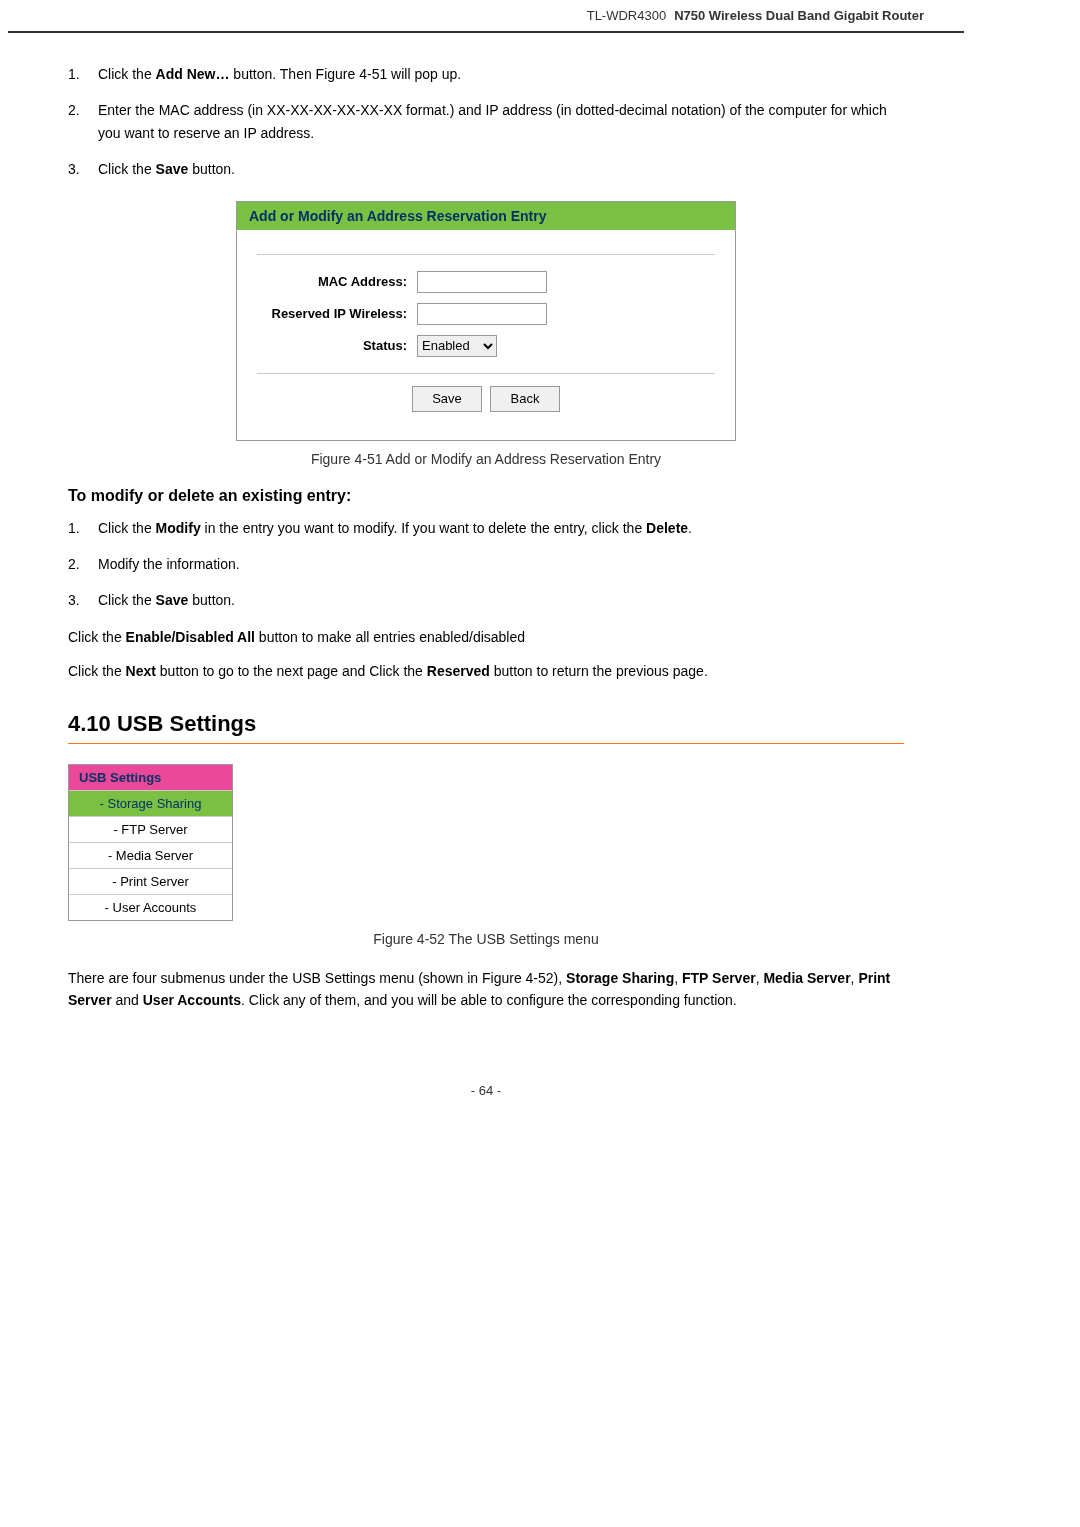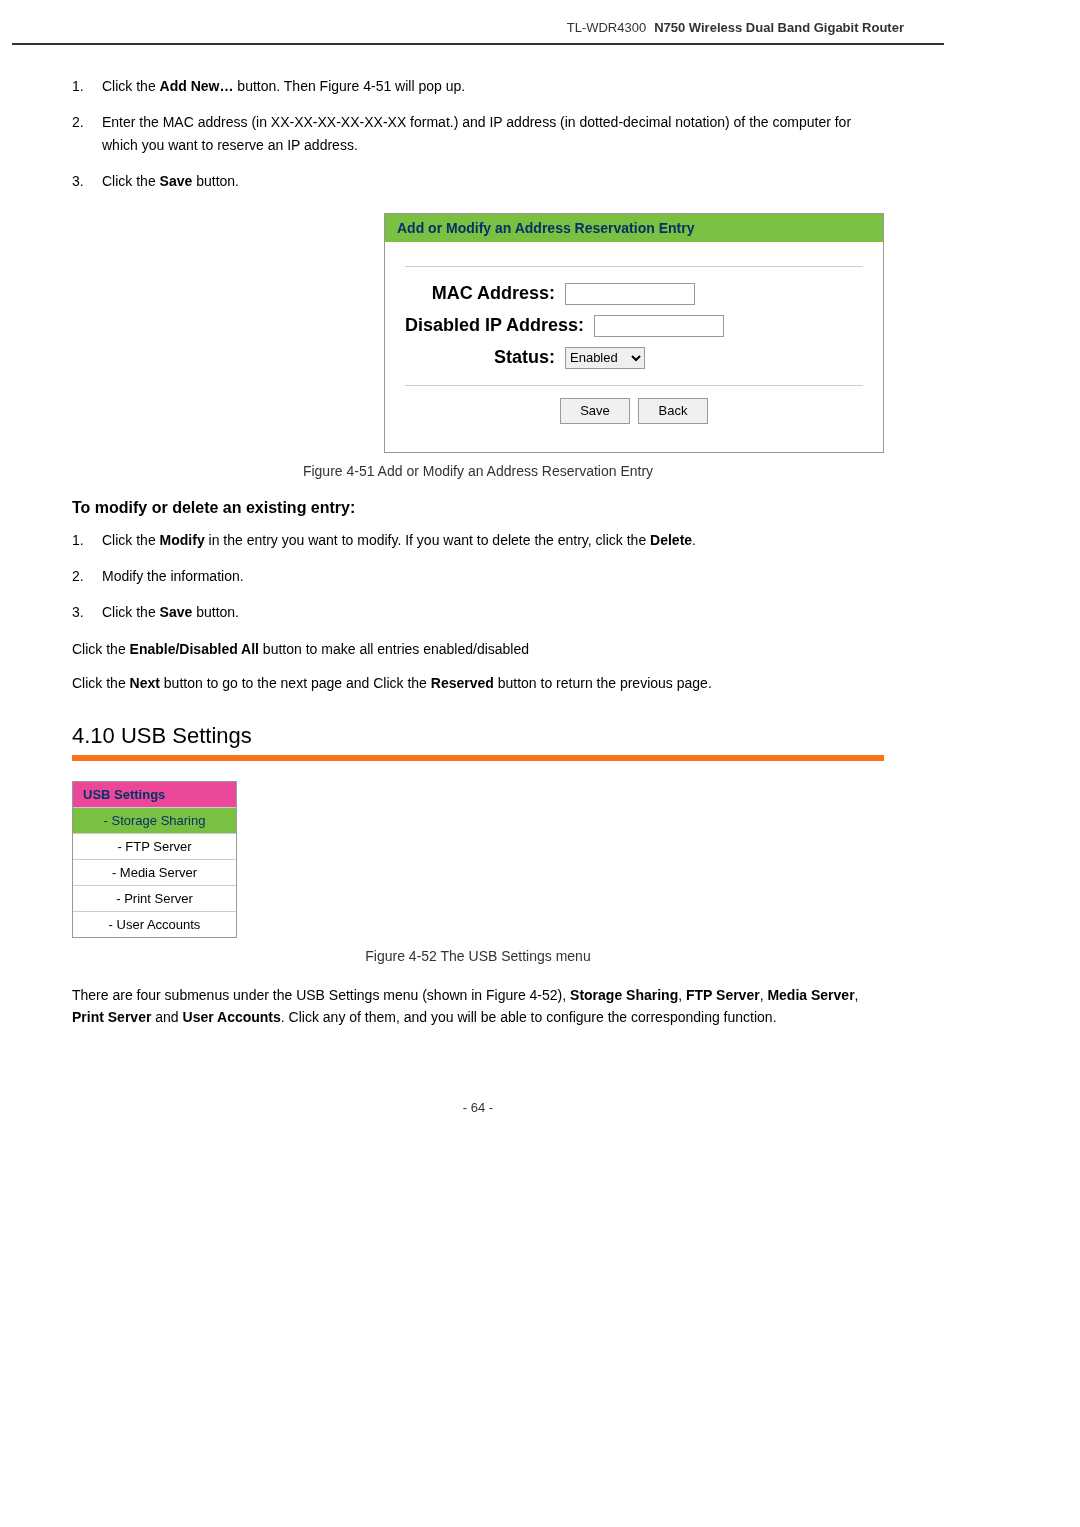--- a/index.html
+++ b/index.html
@@ -10,21 +10,22 @@
       background: #fff;
       width: 1080px;
       min-height: 1527px;
       padding: 0;
     }
 
     .page-container {
       width: 956px;
       min-height: 1527px;
       background: #fff;
-      padding: 12px;
+      padding: 0;
+      margin-left: 8px;
     }
 
     
     .header-bar {
       display: flex;
       justify-content: flex-end;
       align-items: center;
       border-bottom: 2px solid #333;
       padding: 8px 40px 8px 40px;
       margin-bottom: 20px;
@@ -58,21 +59,21 @@
     }
     .numbered-item .text {
       flex: 1;
       font-size: 14px;
       line-height: 1.6;
     }
 
     
     .dialog-wrapper {
       display: flex;
-      justify-content: flex-end;
+      justify-content: center;
       margin: 20px 0 10px 0;
     }
     .dialog-box {
       width: 500px;
       border: 1px solid #999;
       background: #fff;
     }
     .dialog-title-bar {
       background: #7ac143;
       padding: 6px 12px;
@@ -89,21 +90,21 @@
       margin: 8px 0 16px 0;
     }
     .form-row {
       display: flex;
       align-items: center;
       margin-bottom: 10px;
     }
     .form-label {
       text-align: right;
       min-width: 160px;
-      font-size: 18px;
+      font-size: 13px;
       font-weight: bold;
       padding-right: 10px;
     }
     .form-input {
       width: 130px;
       height: 22px;
       border: 1px solid #999;
       font-size: 13px;
       padding: 2px 4px;
     }
@@ -137,23 +138,23 @@
     .figure-caption {
       text-align: center;
       font-size: 14px;
       color: #333;
       margin: 8px 0 20px 0;
     }
 
     
     .section-heading {
       font-size: 22px;
-      font-weight: normal;
+      font-weight: bold;
       margin: 28px 0 20px 0;
-      border-bottom: 6px solid #f97316;
+      border-bottom: 1px solid #f97316;
       padding-bottom: 6px;
     }
 
     
     .bold-para {
       font-weight: bold;
       margin-bottom: 12px;
       font-size: 16px;
     }
 
@@ -225,21 +226,21 @@
     <div class="dialog-wrapper">
       <div class="dialog-box">
         <div class="dialog-title-bar">Add or Modify an Address Reservation Entry</div>
         <div class="dialog-body">
           <hr class="dialog-separator">
           <div class="form-row">
             <div class="form-label">MAC Address:</div>
             <input class="form-input" type="text" value="" style="">
           </div>
           <div class="form-row">
-            <div class="form-label">Disabled IP Address:</div>
+            <div class="form-label">Reserved IP Wireless:</div>
             <input class="form-input" type="text" value="" style="">
           </div>
           <div class="form-row">
             <div class="form-label">Status:</div>
             <select class="form-select">
               <option>Enabled</option>
               <option>Disabled</option>
             </select>
           </div>
           <hr class="dialog-footer-sep">

